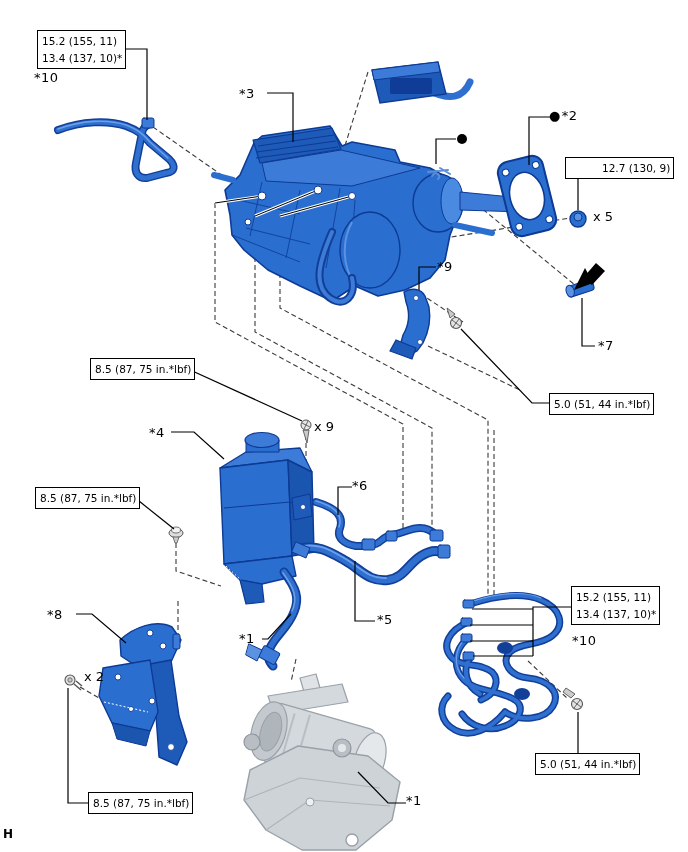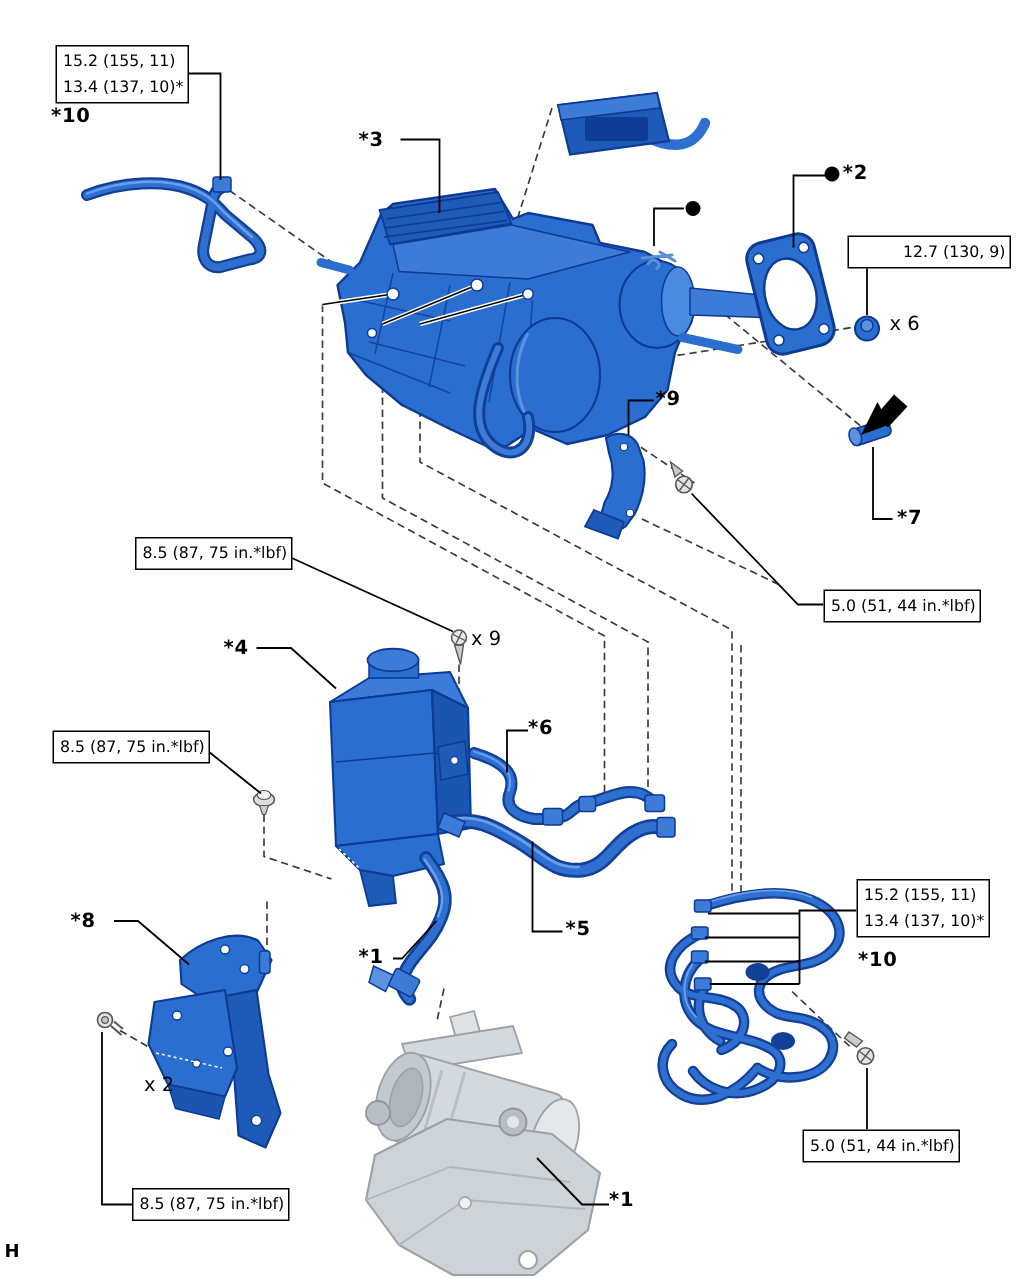--- a/index.html
+++ b/index.html
@@ -2,21 +2,21 @@
 <html><head>
 <meta charset="utf-8">
 <style>
   html,body{margin:0;padding:0;background:#fff;}
   #stage{position:relative;width:688px;height:852px;background:#fff;overflow:hidden;
          font-family:"DejaVu Sans",sans-serif;color:#000;}
   #art{position:absolute;left:0;top:0;}
   .lblbox{position:absolute;border:1px solid #000;background:#fff;font-size:10.5px;
           line-height:17px;padding:2px 3px 1px 4px;white-space:nowrap;}
   .lblbox .ln{white-space:nowrap;}
-  .star{position:absolute;font-size:13px;white-space:nowrap;letter-spacing:0.5px;font-weight:bold;}
+  .star{position:absolute;font-size:13px;white-space:nowrap;letter-spacing:0.5px;}
   .qty{position:absolute;font-size:13px;white-space:nowrap;}
   .bullet{font-size:13px;margin-right:1px;}
   .pageletter{position:absolute;font-size:12px;font-weight:600;}
 </style>
 </head>
 <body>
 
 <div id="stage">
 
 <svg id="art" width="688" height="852" viewBox="0 0 688 852">
@@ -285,21 +285,21 @@
   <div class="ln">13.4 (137, 10)*</div>
 </div>
 <div class="star" style="left:34px;top:70px;">*10</div>
 <div class="star" style="left:239px;top:86px;">*3</div>
 
 <div class="star" style="left:549px;top:108px;"><span class="bullet">●</span><span>*2</span></div>
 
 <div class="lblbox" style="left:565px;top:157px;padding-left:36px;">
   <div class="ln">12.7 (130, 9)</div>
 </div>
-<div class="qty" style="left:593px;top:209px;">x 6</div>
+<div class="qty" style="left:593px;top:209px;">x 5</div>
 
 <div class="star" style="left:437px;top:259px;">*9</div>
 <div class="star" style="left:598px;top:338px;">*7</div>
 
 <div class="lblbox" style="left:549px;top:393px;">
   <div class="ln">5.0 (51, 44 in.*lbf)</div>
 </div>
 
 <div class="lblbox" style="left:90px;top:358px;">
   <div class="ln">8.5 (87, 75 in.*lbf)</div>
@@ -308,21 +308,21 @@
 <div class="star" style="left:149px;top:425px;">*4</div>
 
 <div class="lblbox" style="left:35px;top:487px;">
   <div class="ln">8.5 (87, 75 in.*lbf)</div>
 </div>
 
 <div class="star" style="left:352px;top:478px;">*6</div>
 <div class="star" style="left:377px;top:612px;">*5</div>
 <div class="star" style="left:239px;top:631px;">*1</div>
 <div class="star" style="left:47px;top:607px;">*8</div>
-<div class="qty" style="left:96px;top:669px;margin-top:47px;">x 2</div>
+<div class="qty" style="left:84px;top:669px;">x 2</div>
 
 <div class="lblbox" style="left:88px;top:792px;">
   <div class="ln">8.5 (87, 75 in.*lbf)</div>
 </div>
 
 <div class="lblbox" style="left:571px;top:586px;">
   <div class="ln">15.2 (155, 11)</div>
   <div class="ln">13.4 (137, 10)*</div>
 </div>
 <div class="star" style="left:572px;top:633px;">*10</div>

